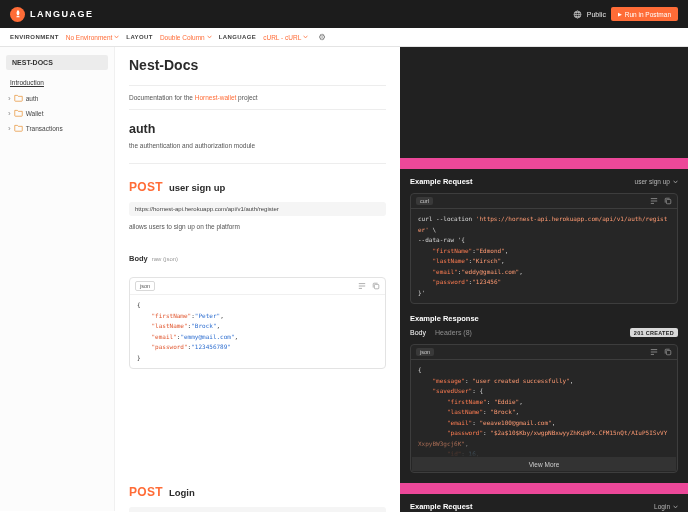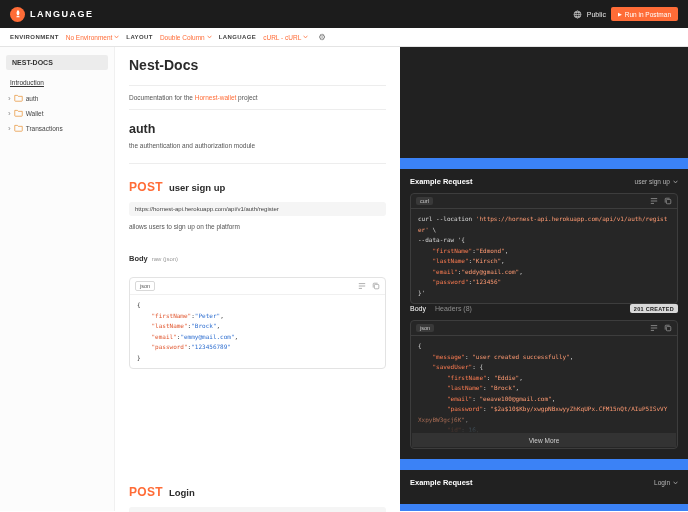--- a/index.html
+++ b/index.html
@@ -20,21 +20,21 @@
   
   .toolbar { height:19px; background:#fff; border-bottom:1px solid #e4e4e4; display:flex; align-items:center; padding:0 10px; gap:7px; }
   .tb-label { font-size:6px; color:#3f3f3f; letter-spacing:.4px; font-weight:bold; }
   .tb-select { font-size:6.5px; color:#ff6c37; display:flex; align-items:center; gap:2px; cursor:pointer; }
   .gear-ic { font-size:8.5px; color:#777; cursor:pointer; line-height:1; margin-left:3px; }
 
   
   .content { display:flex; height:464px; }
   .sidebar { flex:0 0 115px; background:#fcfcfc; border-right:1px solid #f0f0f0; padding-top:6px; }
   .main { flex:0 0 285px; padding:0 14px; background:#fff; }
-  .rightcol { flex:0 0 288px; background:#3b82f6; }
+  .rightcol { flex:0 0 288px; background:#ec4899; }
 
   
   .side-collection { margin:2px 6px 6px; background:#ececec; border-radius:2px; padding:4px 6px; font-size:7px; font-weight:bold; color:#333; cursor:pointer; }
   .side-intro { display:block; padding:3px 10px 5px; font-size:6.5px; color:#333; text-decoration:underline; cursor:pointer; }
   .side-item { display:flex; align-items:center; gap:3px; padding:3px 8px; font-size:6.5px; color:#444; cursor:pointer; }
   .chev-r { font-size:8px; color:#8a8a8a; line-height:1; }
 
   
   .doc-header { padding:10px 0 12px; border-bottom:1px solid #ededed; }
   .doc-title { font-size:14px; color:#2b2b2b; font-weight:bold; }
@@ -253,20 +253,23 @@
                 </svg>
               <svg width="8" height="8" viewBox="0 0 10 10">
                   <rect x="3" y="3" width="5.5" height="5.5" rx="1" fill="none" stroke="#9a9a9a" stroke-width=".9"></rect>
                   <path d="M7 1.5 H2.5 A1 1 0 0 0 1.5 2.5 V7" fill="none" stroke="#9a9a9a" stroke-width=".9"></path>
                 </svg>
             </span>
           </div>
           <div class="cc-body"><div class="code-line"><span class="t-p">curl --location </span><span class="t-s">'https://hornest-api.herokuapp.com/api/v1/auth/register'</span><span class="t-p"> \</span></div><div class="code-line"><span class="t-p">--data-raw '{</span></div><div class="code-line"><span class="t-k">    "firstName"</span><span class="t-p">:</span><span class="t-s">"Edmond"</span><span class="t-p">,</span></div><div class="code-line"><span class="t-k">    "lastName"</span><span class="t-p">:</span><span class="t-s">"Kirsch"</span><span class="t-p">,</span></div><div class="code-line"><span class="t-k">    "email"</span><span class="t-p">:</span><span class="t-s">"eddy@gmail.com"</span><span class="t-p">,</span></div><div class="code-line"><span class="t-k">    "password"</span><span class="t-p">:</span><span class="t-s">"123456"</span></div><div class="code-line"><span class="t-p">}'</span></div></div>
         </div>
 
+        <div class="ex-head resp-head">
+          <span class="ex-title">Example Response</span>
+        </div>
         <div class="resp-tabs">
           <span class="tab active">Body</span>
           <span class="tab">Headers (8)</span>
           <span class="status-badge">201 CREATED</span>
         </div>
         <div class="codecard dark resp-card-wrap">
           <div class="cc-head">
             <span class="lang-tag">json</span>
             <span class="cc-icons">
               <svg width="8" height="8" viewBox="0 0 10 10">

